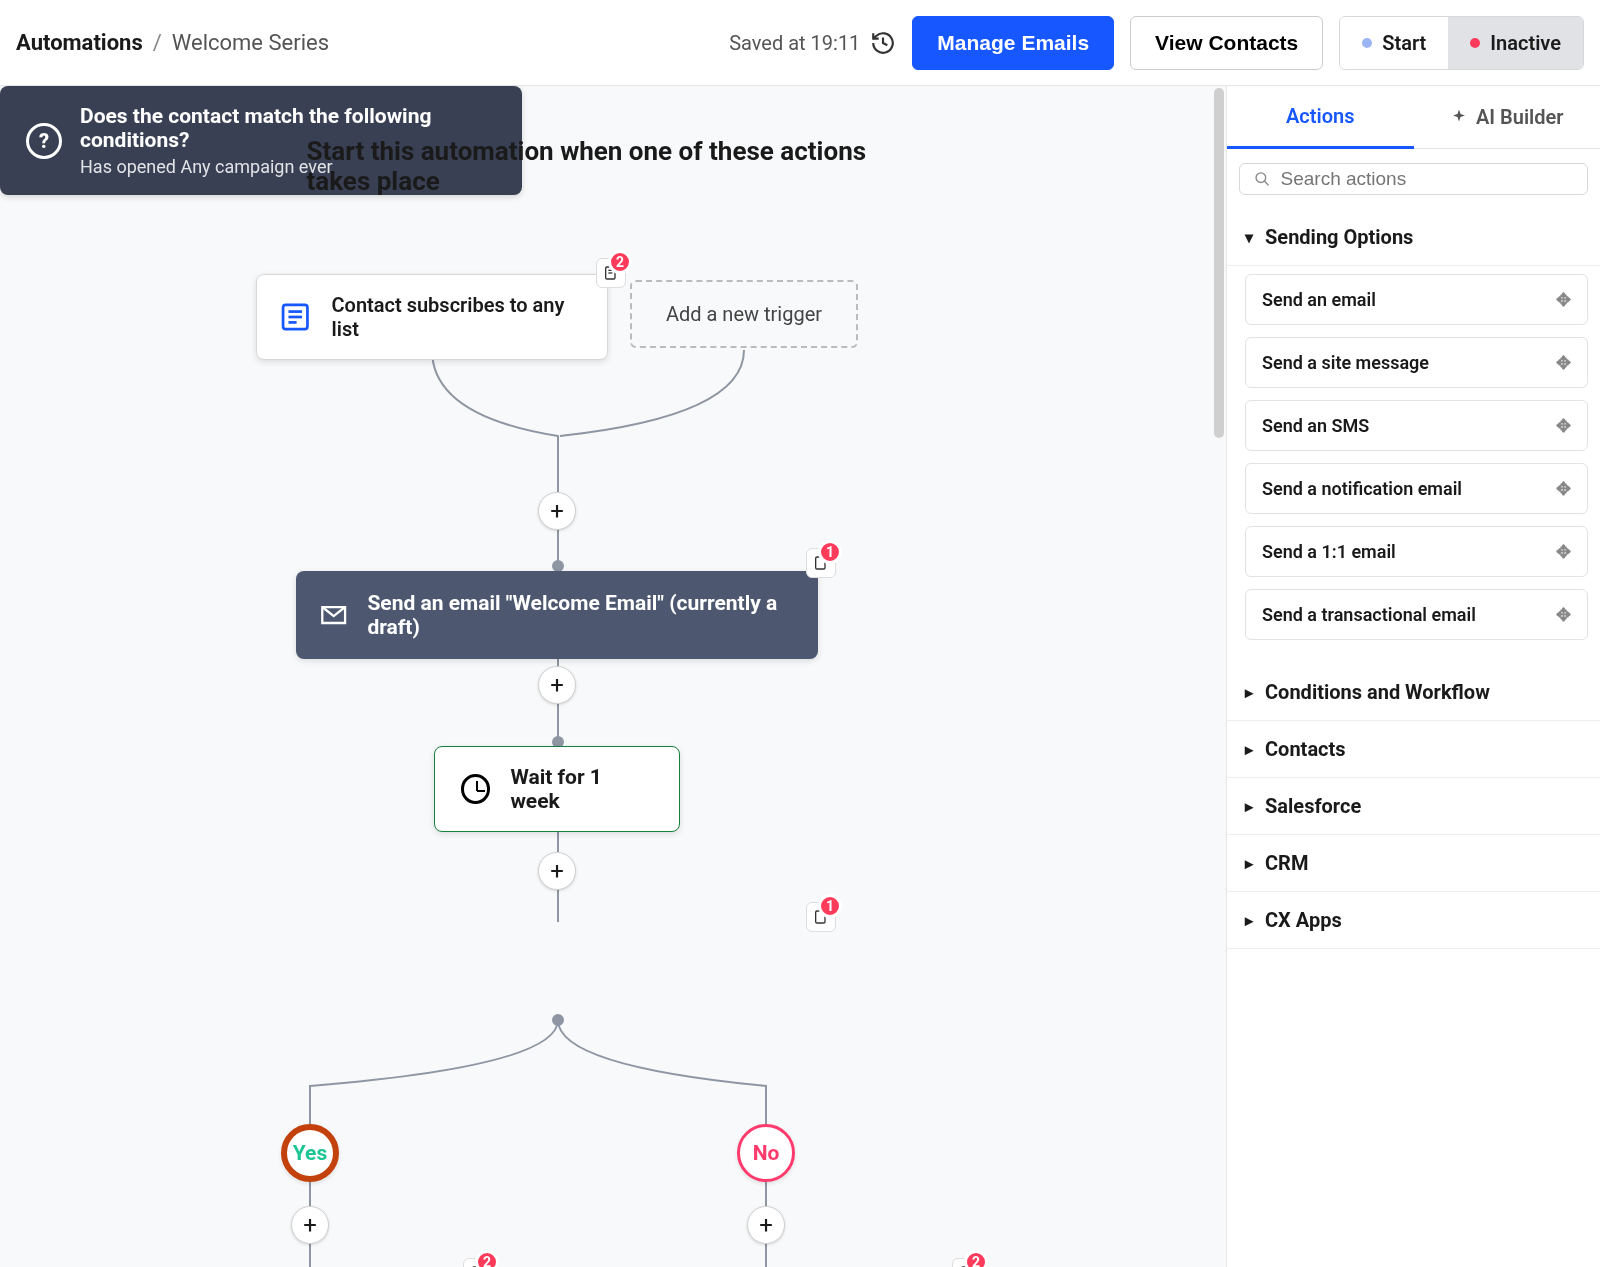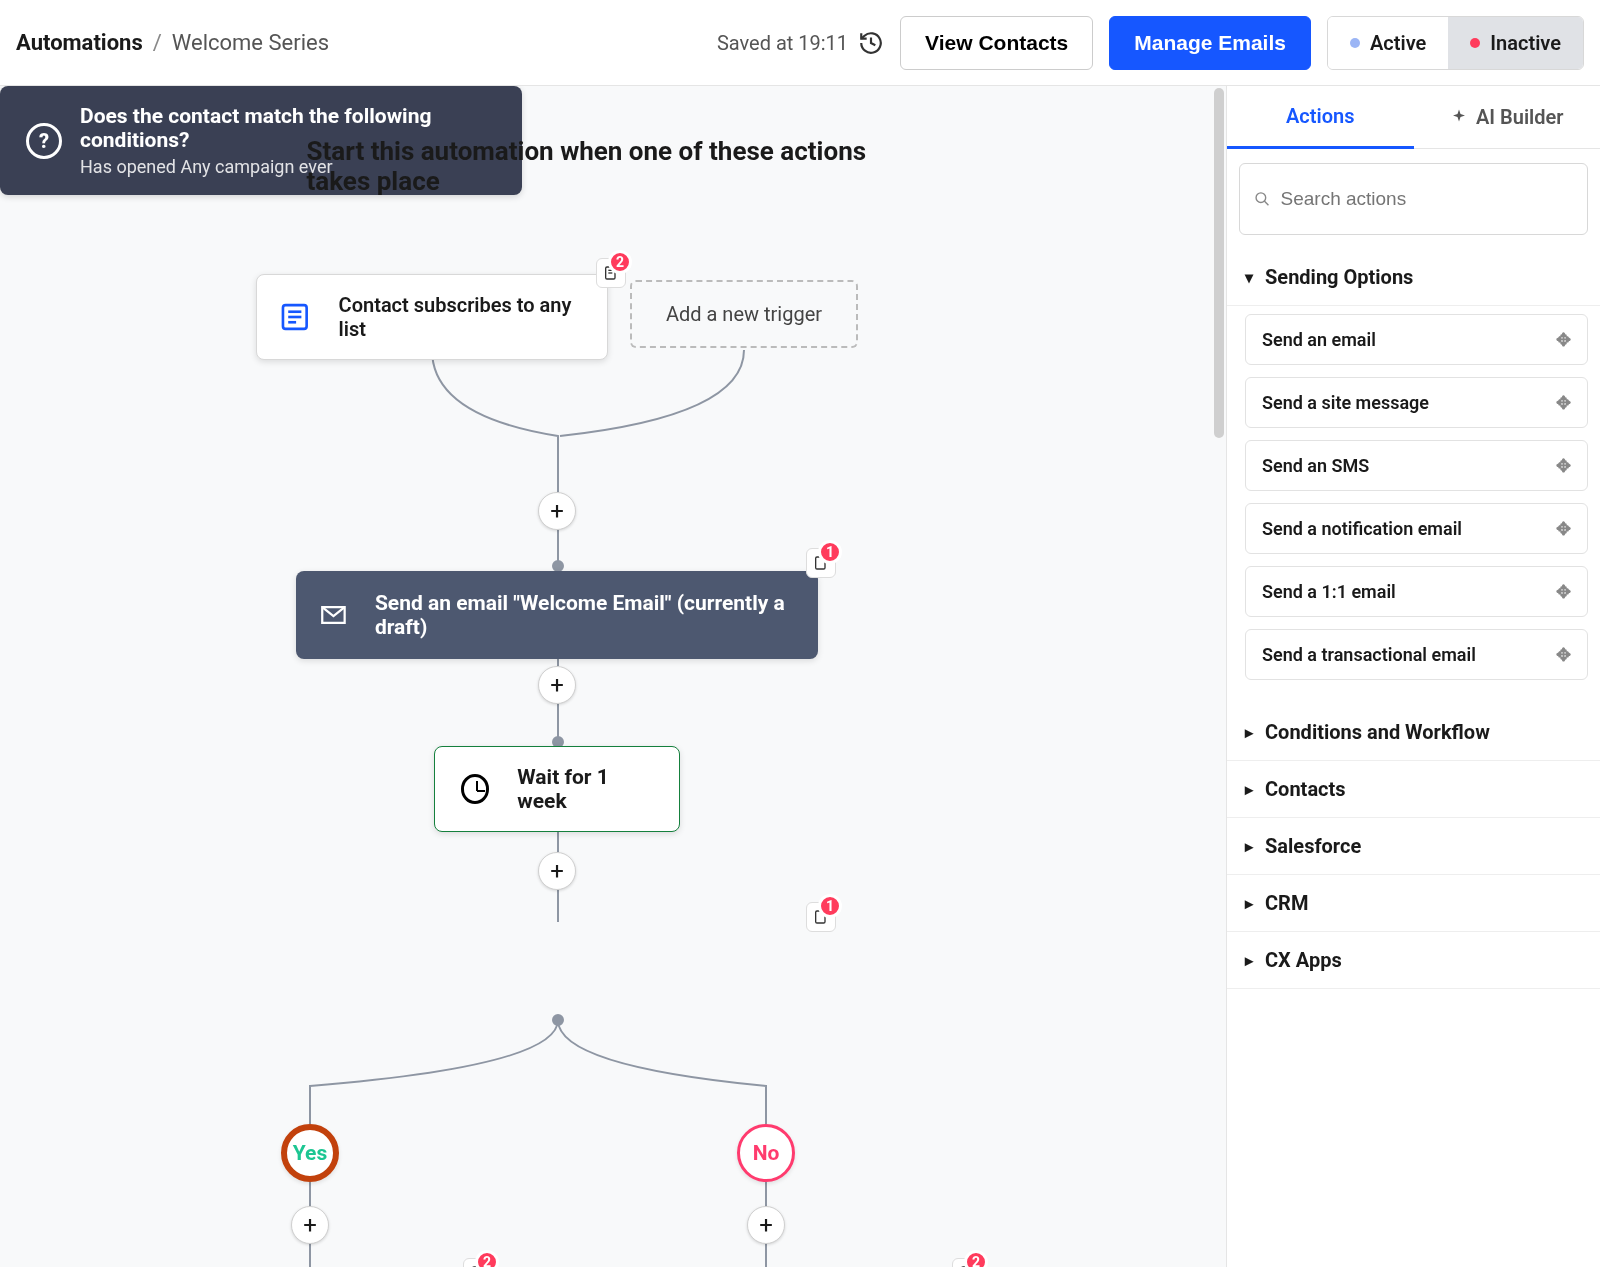--- a/index.html
+++ b/index.html
@@ -24,21 +24,21 @@
 .dot.blue { background:#9bb5f5; }
 .dot.red { background:#ff3b5c; }
 
 
 .main { display:flex; height: calc(1267px - 86px); }
 .canvas-wrap { flex:1; position:relative; background:#f8f9fa; overflow:auto;}
 .canvas { position:relative; width:100%; height:1300px;}
 .canvas-title { position:absolute; top:50px; left:50%; transform:translateX(-50%); font-size:26px; font-weight:700; }
 
 
-.node { position:absolute; border-radius:8px; display:flex; align-items:center; gap:28px; box-shadow:0 2px 6px rgba(0,0,0,0.12); cursor:pointer;}
+.node { position:absolute; border-radius:8px; display:flex; align-items:center; gap:20px; box-shadow:0 2px 6px rgba(0,0,0,0.12); cursor:pointer;}
 .trigger-node { background:#fff; border:1px solid #d8d8d8; padding:18px 22px; left:256px; top:188px; width:352px; font-size:20px; font-weight:600;}
 .trigger-icon { color:#1657ff; }
 .add-trigger { position:absolute; left:630px; top:194px; width:228px; height:68px; border:2px dashed #bbb; border-radius:6px; display:flex; align-items:center; justify-content:center; font-size:20px; color:#444; cursor:pointer;}
 .email-node { background:#4d5870; color:#fff; padding:20px 24px; font-size:21px; font-weight:700;}
 .email-node.main-email { left:296px; top:485px; width:522px;}
 .wait-node { background:#fff; border:1px solid #15803d; padding:18px 26px; left:434px; top:660px; width:246px; font-size:21px; font-weight:700;}
 .wait-icon { border:3px solid #000; border-radius:50%; width:30px; height:30px; position:relative;}
 .wait-icon::after { content:""; position:absolute; width:2px; height:10px; background:#000; left:12px; top:4px;}
 .wait-icon::before { content:""; position:absolute; width:8px; height:2px; background:#000; left:13px; top:13px;}
 .cond-node { background:#3a4054; color:#fff; padding:18px 26px; left:296px; top:836px; width:522px; border-radius:8px; box-shadow:0 2px 6px rgba(0,0,0,0.15); display:flex; align-items:center; gap:18px; cursor:pointer;}
@@ -66,21 +66,21 @@
 .connector { position:absolute; stroke:#8e96a3; stroke-width:2; fill:none;}
 .conn-dot { fill:#8e96a3;}
 
 
 .sidebar { width:374px; border-left:1px solid #e5e5e5; background:#fff; display:flex; flex-direction:column;}
 .side-tabs { display:flex; }
 .side-tab { flex:1; text-align:center; padding:18px 0; font-size:20px; font-weight:600; cursor:pointer; display:flex; align-items:center; justify-content:center; gap:8px;}
 .side-tab.active { color:#1657ff; border-bottom:3px solid #1657ff;}
 .side-tab.inactive { color:#555; border-bottom:1px solid #e5e5e5;}
 .search-wrap { padding:14px 12px; }
-.search-box { width:100%; border:1px solid #d8d8d8; border-radius:6px; padding:24px 14px; display:flex; align-items:center; gap:10px;}
+.search-box { width:100%; border:1px solid #d8d8d8; border-radius:6px; padding:4px 14px; display:flex; align-items:center; gap:10px;}
 .search-box input { border:none; outline:none; font-size:19px; width:100%; color:#777;}
 .cat-header { padding:16px 18px; font-size:20px; font-weight:700; display:flex; align-items:center; gap:12px; border-bottom:1px solid #eee; cursor:pointer;}
 .cat-header .chev { font-size:16px;}
 .action-list { padding: 8px 12px 12px 18px;}
 .action-item { background:#fff; border:1px solid #e2e2e2; border-radius:6px; padding:14px 16px; margin-bottom:12px; display:flex; align-items:center; justify-content:space-between; font-size:18px; font-weight:600; cursor:grab;}
 .move-icon { color:#888; font-size:18px;}
 
 .scroll-indicator { position:absolute; right:2px; top:2px; width:10px; height:350px; background:#cfcfcf; border-radius:5px;}
 </style>
 </head>
@@ -94,26 +94,26 @@
   </div>
   <div class="header-right">
     <div class="saved-at">
       <span>Saved at 19:11</span>
       <svg class="history-icon" viewBox="0 0 24 24" fill="none" stroke="#333" stroke-width="2">
           <path d="M3 12a9 9 0 1 0 3-6.7L3 8"></path>
           <polyline points="3 3 3 8 8 8"></polyline>
           <polyline points="12 7 12 12 16 14"></polyline>
         </svg>
     </div>
+    <button class="btn btn-primary">Manage Emails</button>
     <button class="btn">View Contacts</button>
-    <button class="btn btn-primary">Manage Emails</button>
     <div class="toggle-group">
       <div class="toggle-btn active-t">
           <span class="dot blue"></span>
-          <span>Active</span>
+          <span>Start</span>
         </div>
       <div class="toggle-btn inactive-t">
           <span class="dot red"></span>
           <span>Inactive</span>
         </div>
     </div>
   </div>
 </div>
 
 <div class="main">

